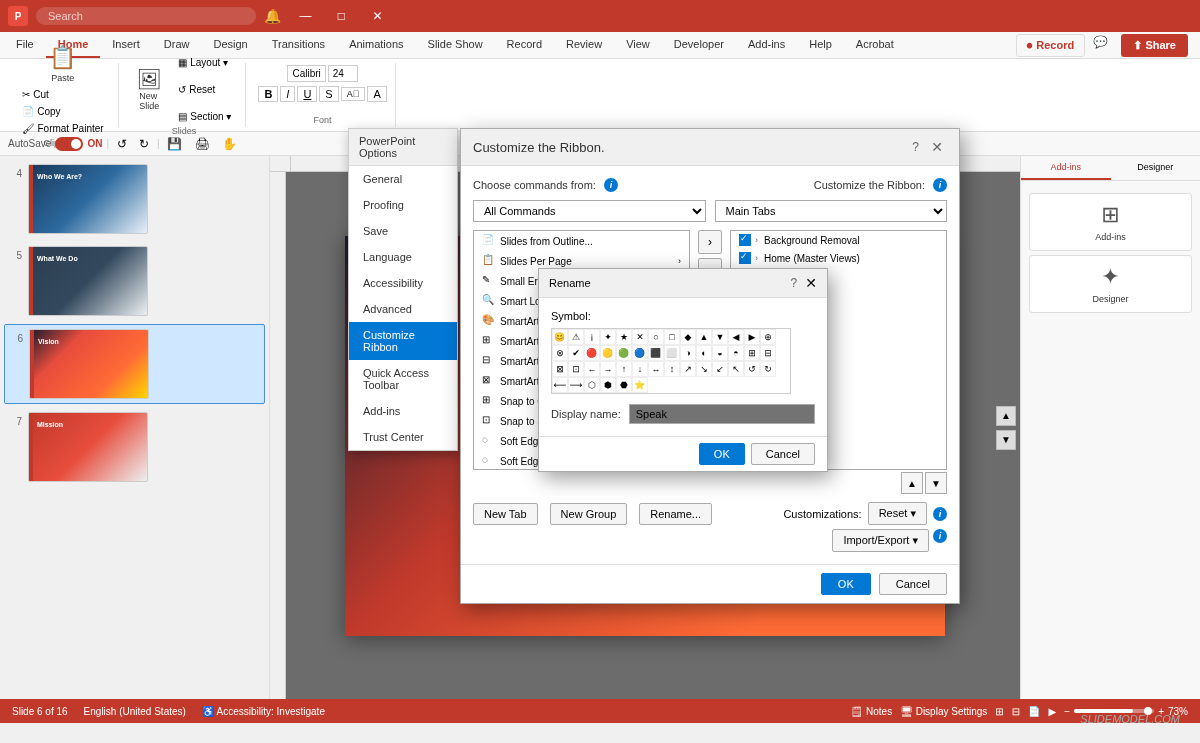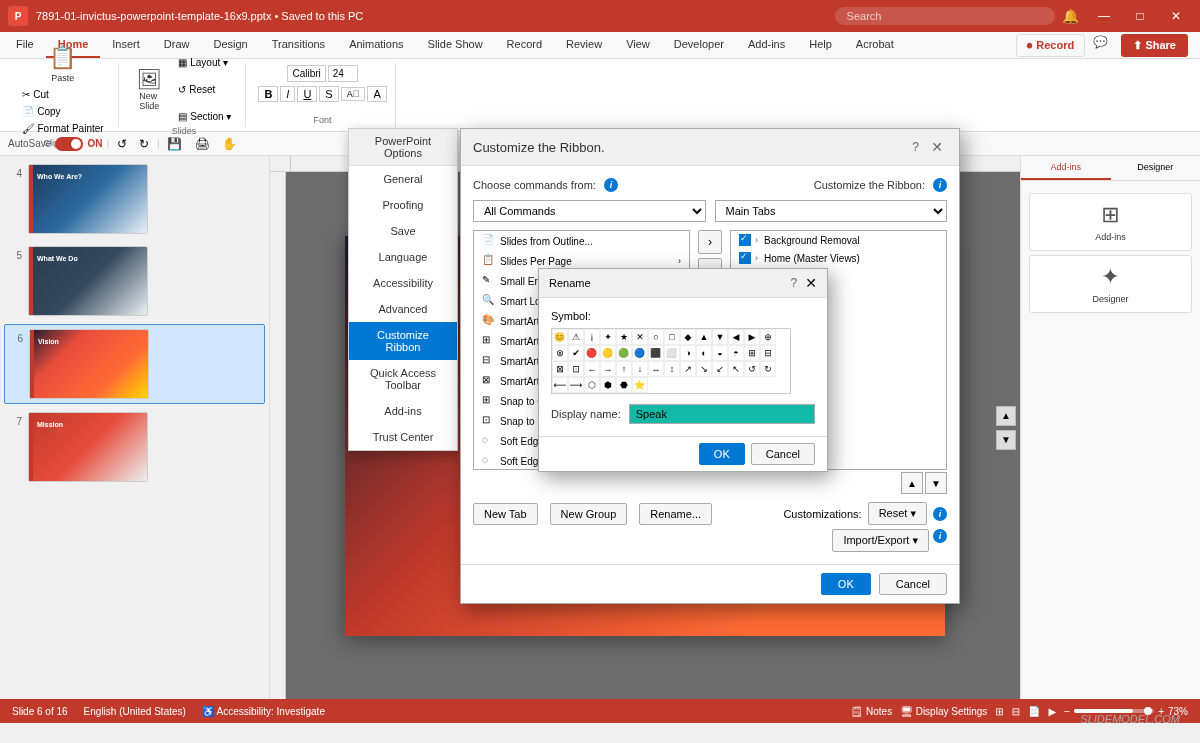--- a/index.html
+++ b/index.html
@@ -249,21 +249,20 @@
     #ppt-options-dialog {
       position: fixed;
       top: 128px;
       left: 348px;
       width: 110px;
       background: white;
       border: 1px solid #ccc;
       box-shadow: 2px 4px 12px rgba(0,0,0,0.3);
       z-index: 100;
       font-size: 11px;
-      text-align: center;
     }
     #ppt-options-dialog .dialog-title {
       background: #f0f0f0;
       padding: 6px 10px;
       font-size: 11px;
       color: #333;
       border-bottom: 1px solid #ddd;
       font-weight: 400;
     }
     .options-item {
@@ -381,21 +380,20 @@
       font-size: 11px;
       color: #aaa;
       font-style: italic;
     }
   </style>
 </head>
 <body>
 
 <div id="titlebar">
   <div class="app-icon">P</div>
-  <span style="flex:1;font-size:11px;">7891-01-invictus-powerpoint-template-16x9.pptx • Saved to this PC</span>
   <div class="search-box">Search</div>
   <span class="bell-icon">🔔</span>
   <div class="win-controls">
     <div class="win-btn">—</div>
     <div class="win-btn">□</div>
     <div class="win-btn close">✕</div>
   </div>
 </div>
 
 <div id="ribbon">
@@ -759,21 +757,21 @@
       <div class="sym-cell">↻</div>
       <div class="sym-cell">⟵</div>
       <div class="sym-cell">⟶</div>
       <div class="sym-cell">⬡</div>
       <div class="sym-cell">⬢</div>
       <div class="sym-cell">⬣</div>
       <div class="sym-cell">⭐</div>
     </div>
     <div class="display-name-row">
       <span class="display-name-label">Display name:</span>
-      <input class="display-name-input" value="Speak" style="background: #14b8a6;">
+      <input class="display-name-input" value="Speak" style="background: #737373;">
     </div>
   </div>
   <div class="rename-footer">
     <button class="rename-btn primary">OK</button>
     <button class="rename-btn">Cancel</button>
   </div>
 </div>
 
 <div id="watermark">SLIDEMODEL.COM</div>
 

